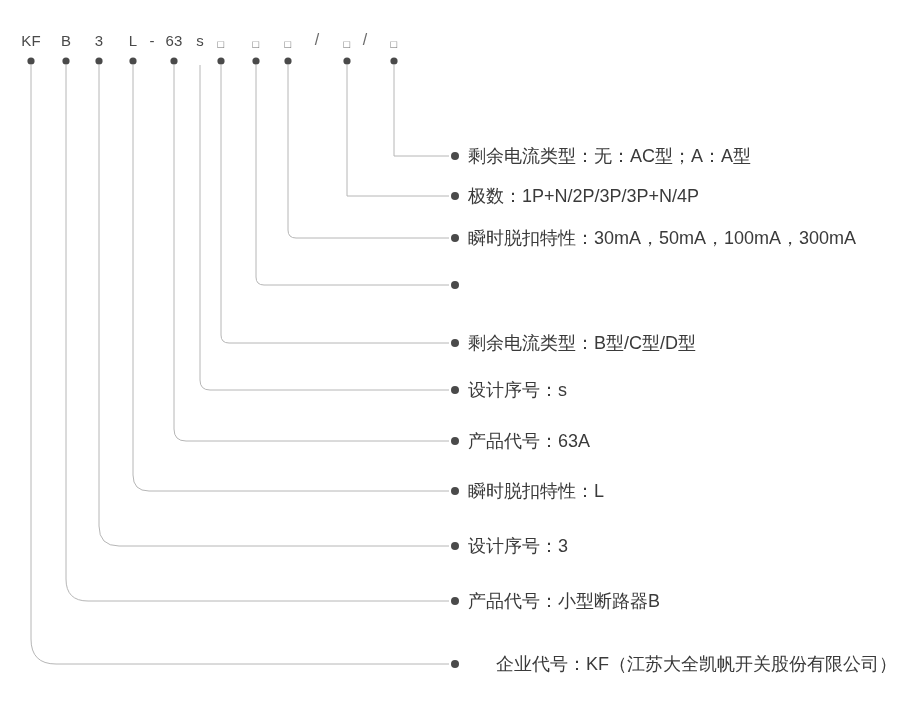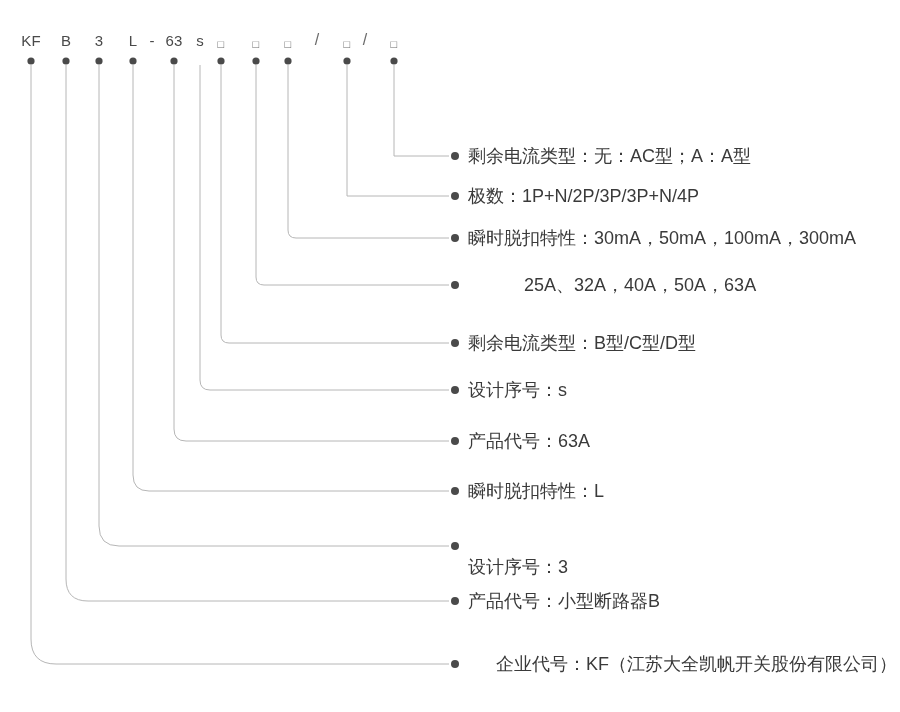--- a/index.html
+++ b/index.html
@@ -142,23 +142,23 @@
       <div class="code-token slash-glyph" style="left: 317px;">/</div>
       <div class="code-token box-glyph" style="left: 347px;">□</div>
       <div class="code-token slash-glyph" style="left: 365px;">/</div>
       <div class="code-token box-glyph" style="left: 394px;">□</div>
     </div>
 
   <div id="label-column">
       <div class="label-text" style="top: 145px;"><span>剩余电流类型：无：AC型；A：A型</span></div>
       <div class="label-text" style="top: 185px;"><span>极数：1P+N/2P/3P/3P+N/4P</span></div>
       <div class="label-text" style="top: 227px;"><span>瞬时脱扣特性：30mA，50mA，100mA，300mA</span></div>
-      <div class="label-text" style="top: 274px;"><span class="cont-line">25A、32A，40A，50A，63A</span></div>
+      <div class="label-text" style="top: 274px;"></div>
       <div class="label-text" style="top: 332px;"><span>剩余电流类型：B型/C型/D型</span></div>
       <div class="label-text" style="top: 379px;"><span>设计序号：s</span></div>
       <div class="label-text" style="top: 430px;"><span>产品代号：63A</span></div>
       <div class="label-text" style="top: 480px;"><span>瞬时脱扣特性：L</span></div>
-      <div class="label-text" style="top: 535px; margin-top: 21px;"><span>设计序号：3</span></div>
+      <div class="label-text" style="top: 535px;"><span>设计序号：3</span></div>
       <div class="label-text" style="top: 590px;"><span>产品代号：小型断路器B</span></div>
       <div class="label-text" style="top: 653px; margin-left: 28px;"><span>企业代号：KF（江苏大全凯帆开关股份有限公司）</span></div>
     </div>
 
 </div>
 
 </body></html>

